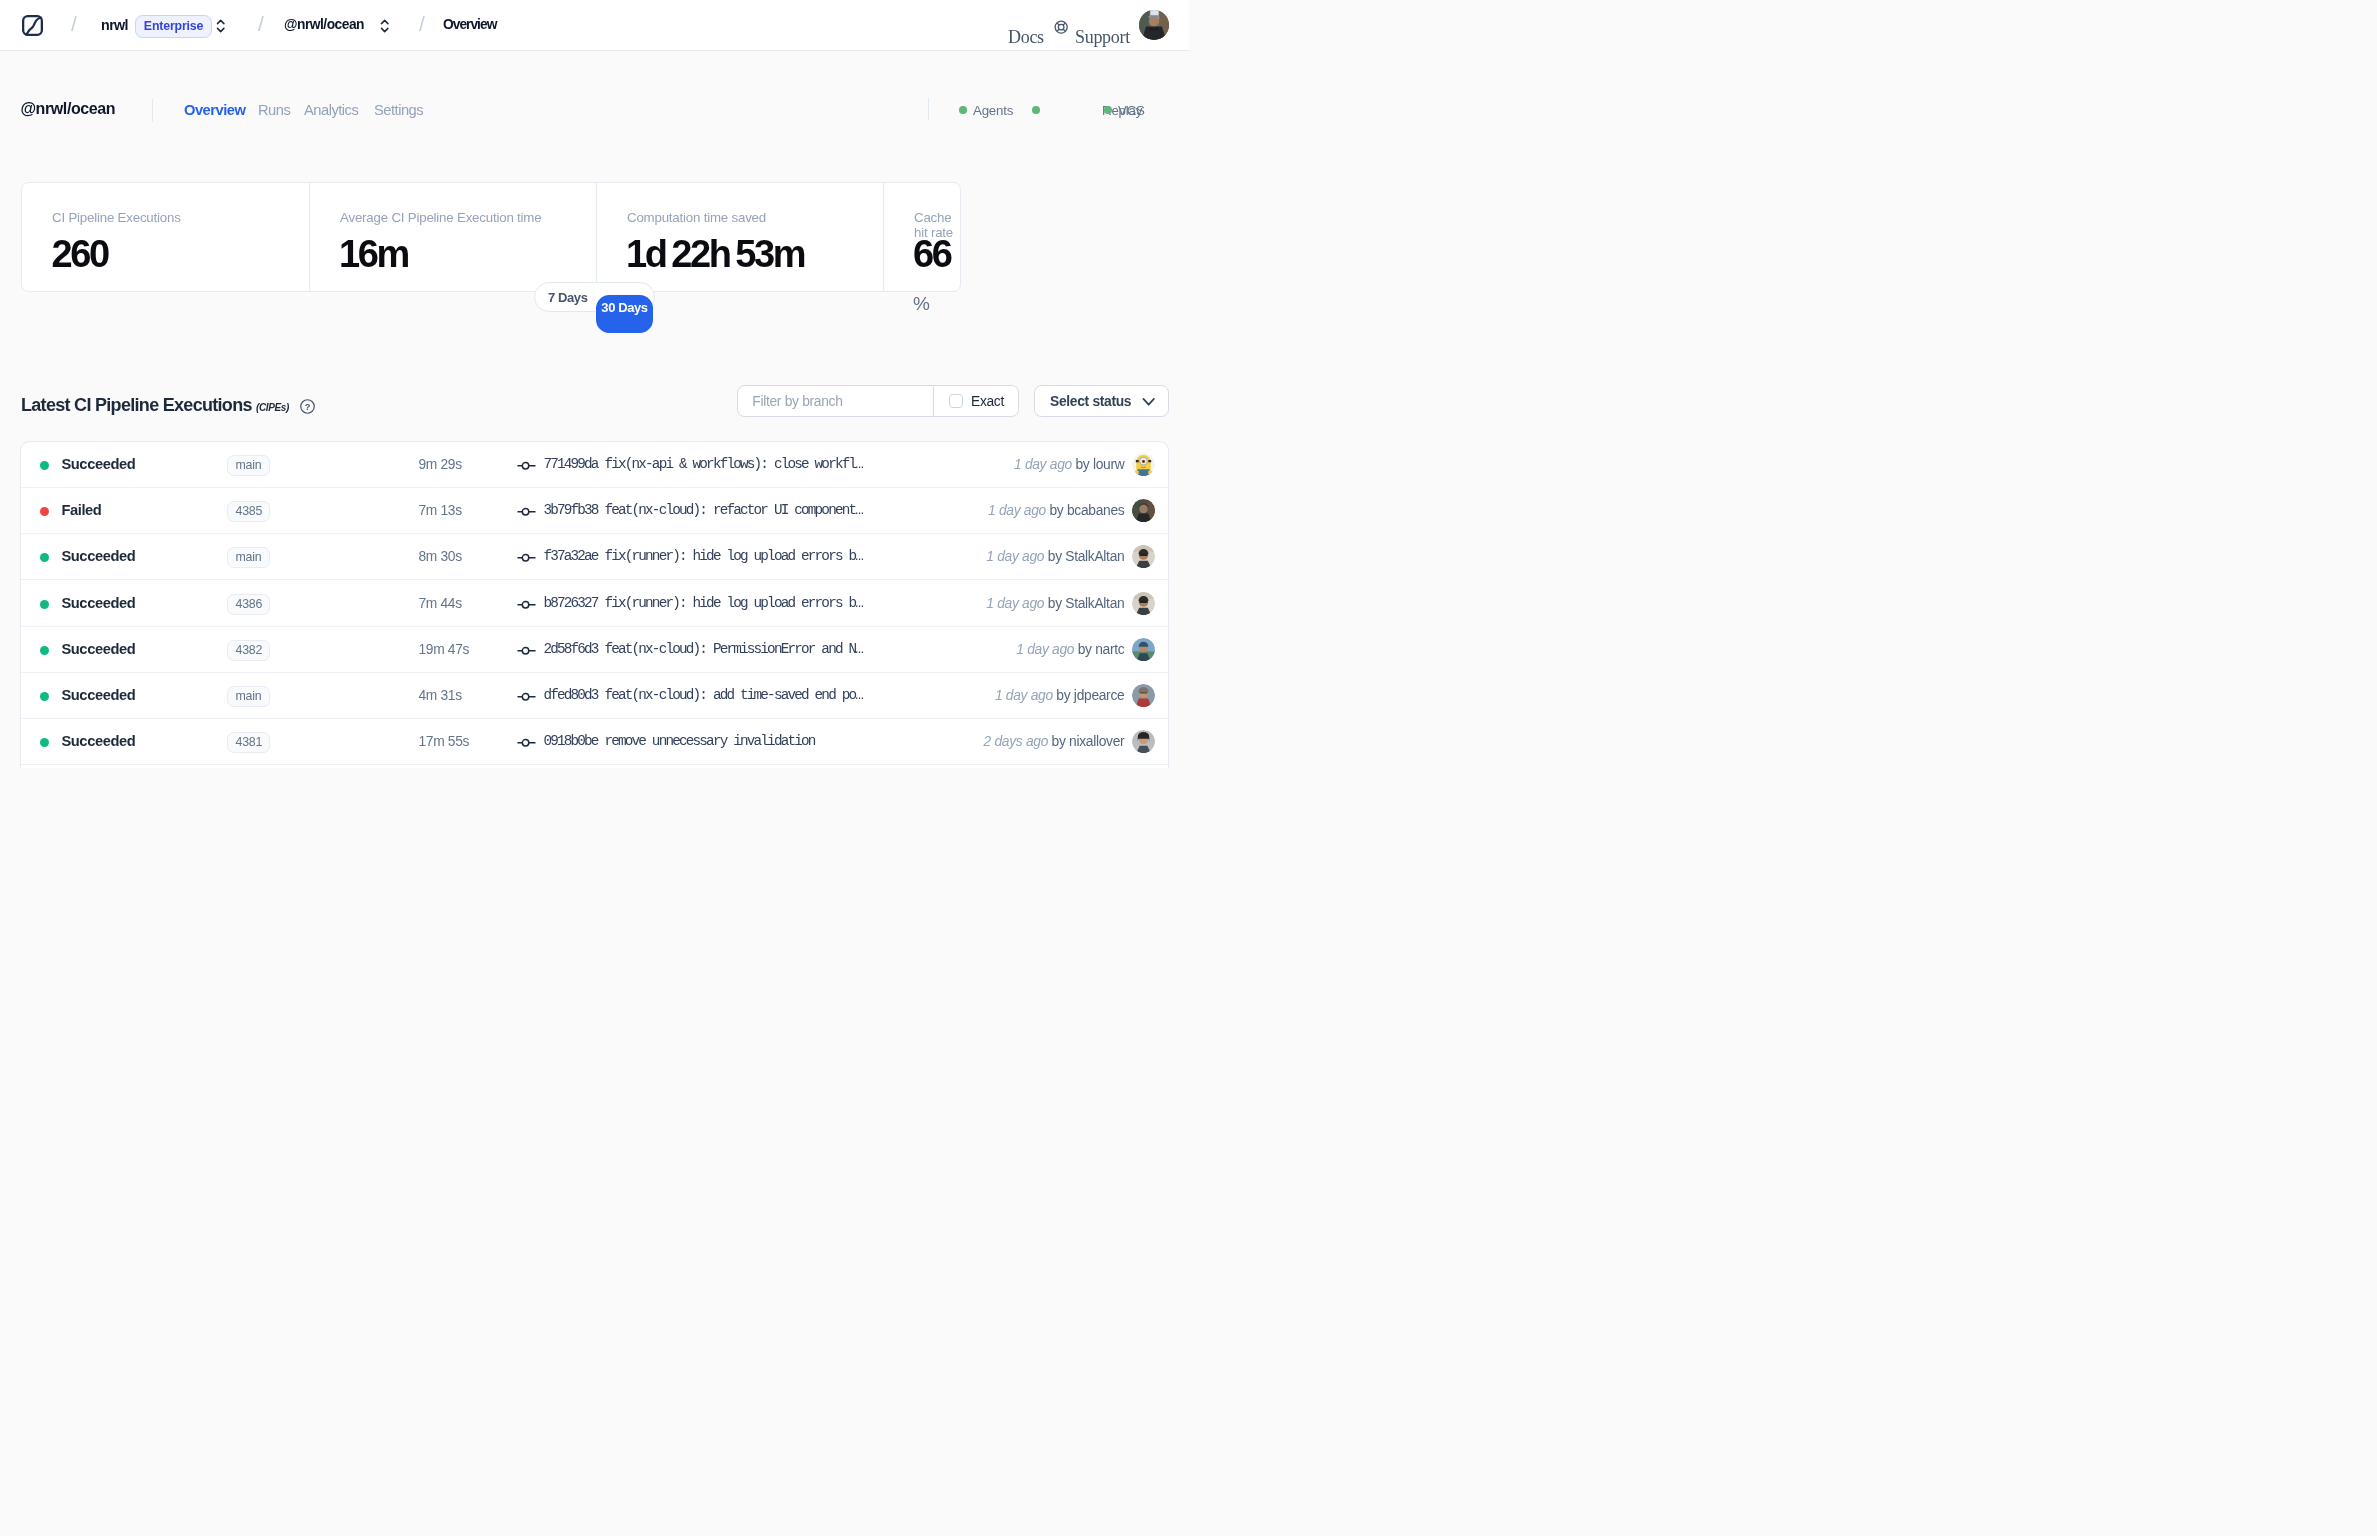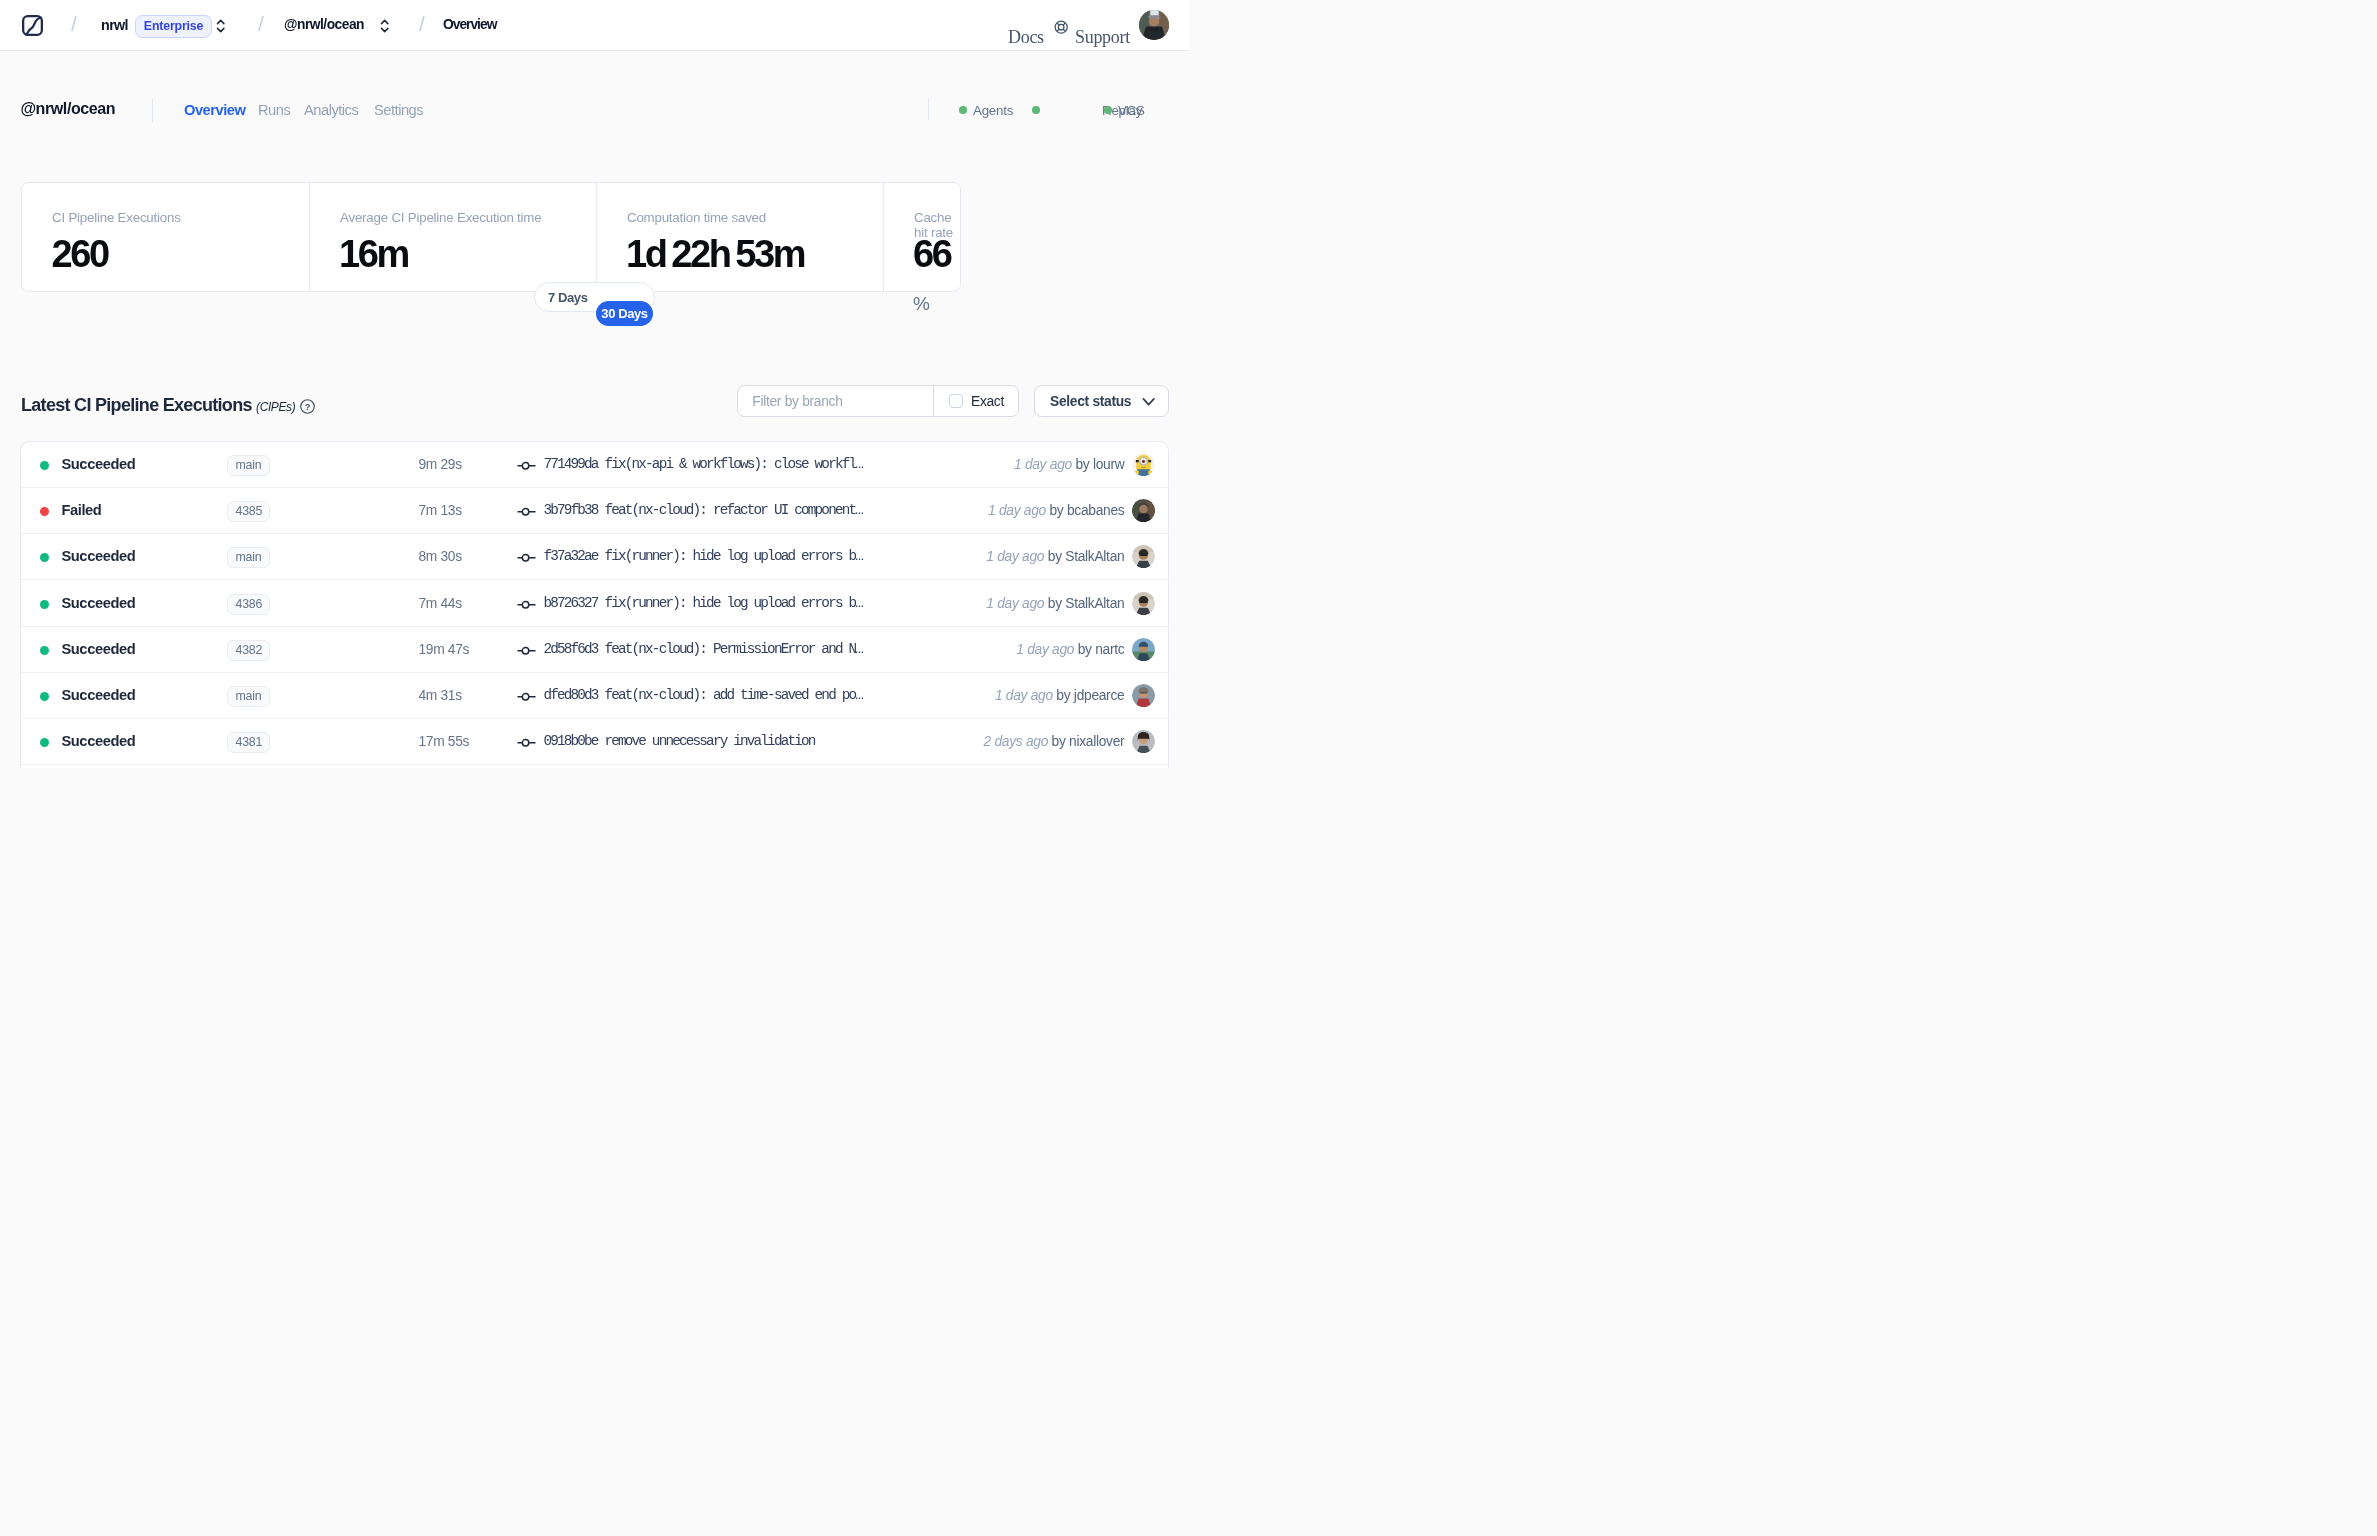--- a/index.html
+++ b/index.html
@@ -33,26 +33,26 @@
   background:#fff; border:1px solid #E6E9F0; border-radius:7.6px; }
 .cell-div { position:absolute; top:0; width:1px; height:108px; background:#E6E9F0; }
 .stat-label { position:absolute; top:27px; font-size:13.3px; font-weight:500; color:#94A3B8; letter-spacing:-0.2px; }
 .stat-num { position:absolute; top:50px; font-size:38px; font-weight:700; color:#0A0C12; letter-spacing:-2.4px; word-spacing:-2.4px; }
 .stat-pct { font-size:19px; font-weight:400; color:#64748B; }
 
 
 #toggle { position:absolute; left:534px; top:282px; width:121px; height:30px;
   background:#fff; border:1px solid #E2E8F0; border-radius:16px; }
 #t7 { position:absolute; left:13px; top:7.1px; font-size:13px; font-weight:700; color:#475569; letter-spacing:-0.4px; }
-#t30 { position:absolute; left:61px; top:18px; width:57px; height:25px; background:#2563EB;
+#t30 { position:absolute; left:61px; top:12px; width:57px; height:38px; background:#2563EB;
   border-radius:13.3px; color:#fff; font-size:13px; font-weight:700; text-align:center; line-height:25px; letter-spacing:-0.4px; }
 
 
 #listtitle { position:absolute; left:21px; top:395px; font-size:18px; font-weight:700; color:#1E293B; letter-spacing:-0.7px; }
-#listtitle .cipes { font-size:12px; font-style:italic; font-weight:400; letter-spacing:-0.4px; }
+#listtitle .cipes { font-size:10px; font-style:italic; font-weight:700; letter-spacing:-0.4px; }
 #helpq { position:absolute; left:300px; top:399px; }
 #filtergrp { position:absolute; left:737px; top:385px; width:282px; height:32px;
   background:#fff; border:1px solid #D5DAE3; border-radius:7.6px;padding-left:8px; }
 #filtergrp .ph { position:absolute; left:14.3px; top:8px; font-size:13.8px; color:#9AA6B6; letter-spacing:-0.3px; }
 #filtergrp .gdiv { position:absolute; left:195px; top:0; width:1px; height:30px; background:#D5DAE3; }
 #filtergrp .cb { position:absolute; left:211px; top:8px; width:14.3px; height:14.3px;
   border:1px solid #CBD5E1; border-radius:3.8px; background:#fff; }
 #filtergrp .exact { position:absolute; left:233px; top:8px; font-size:13.8px; color:#1E293B; letter-spacing:-0.3px; }
 #selstatus { position:absolute; left:1034px; top:385px; width:135px; height:32px;
   background:#fff; border:1px solid #D5DAE3; border-radius:7.6px; }

